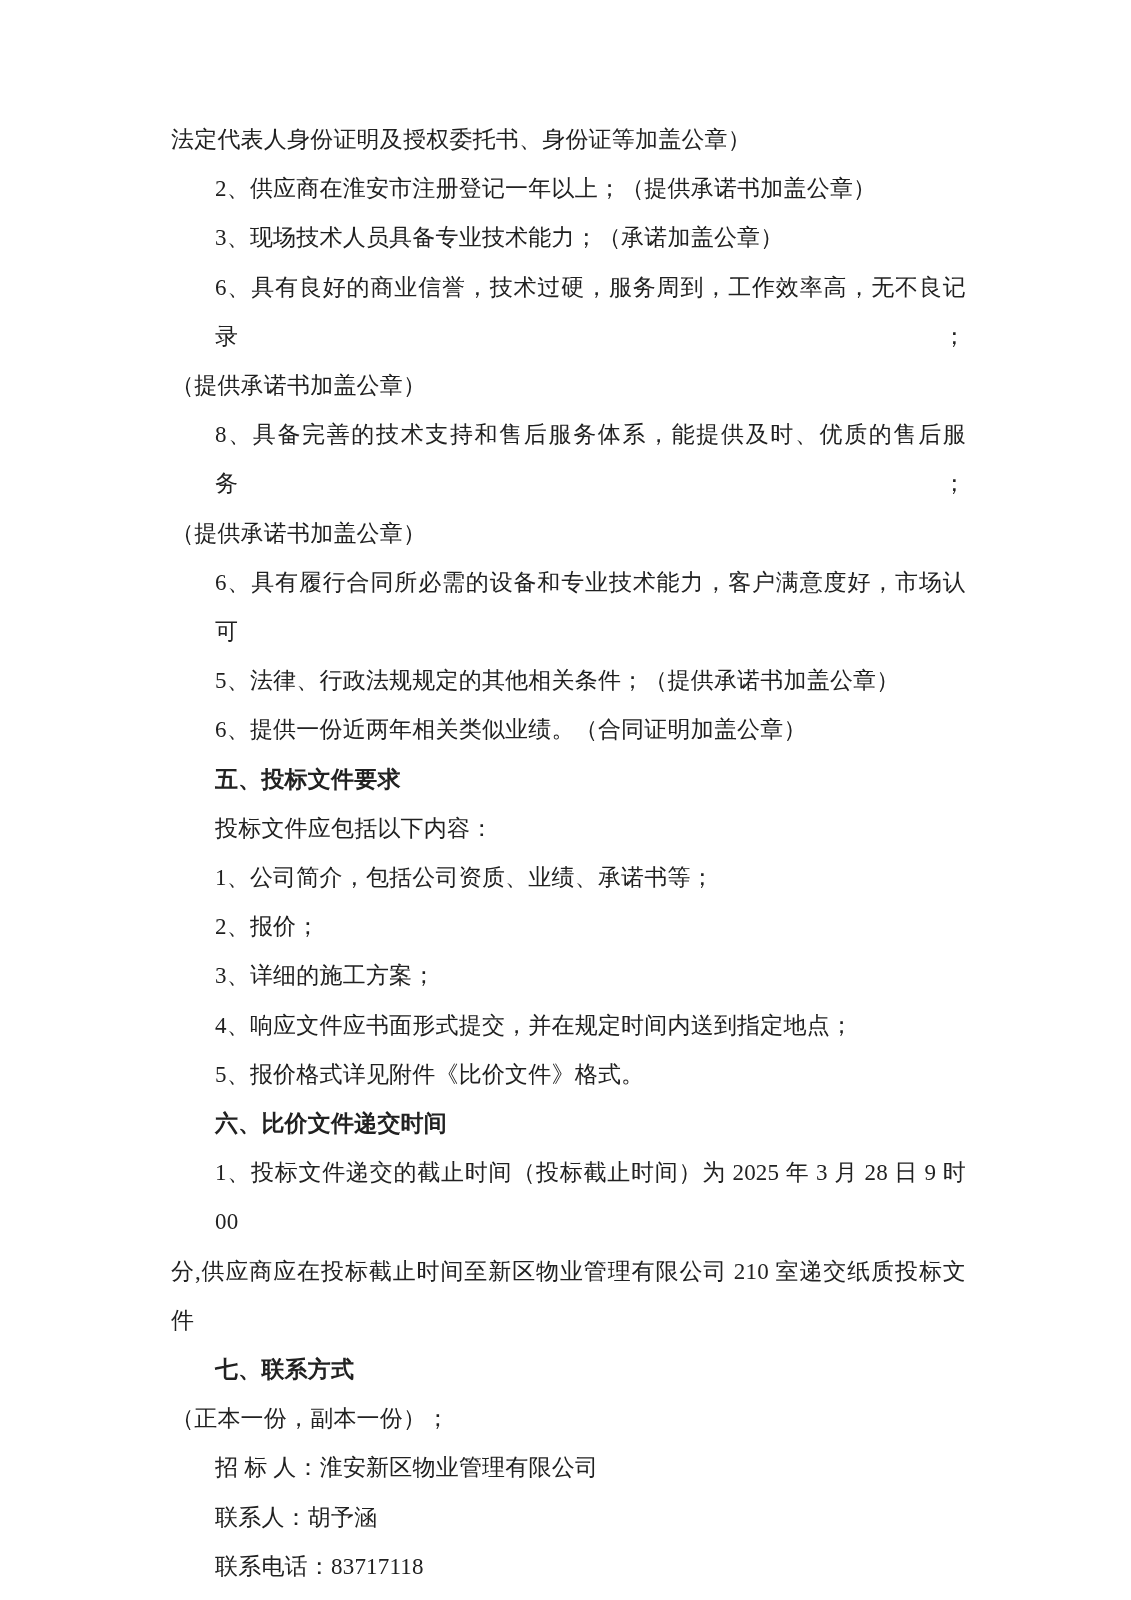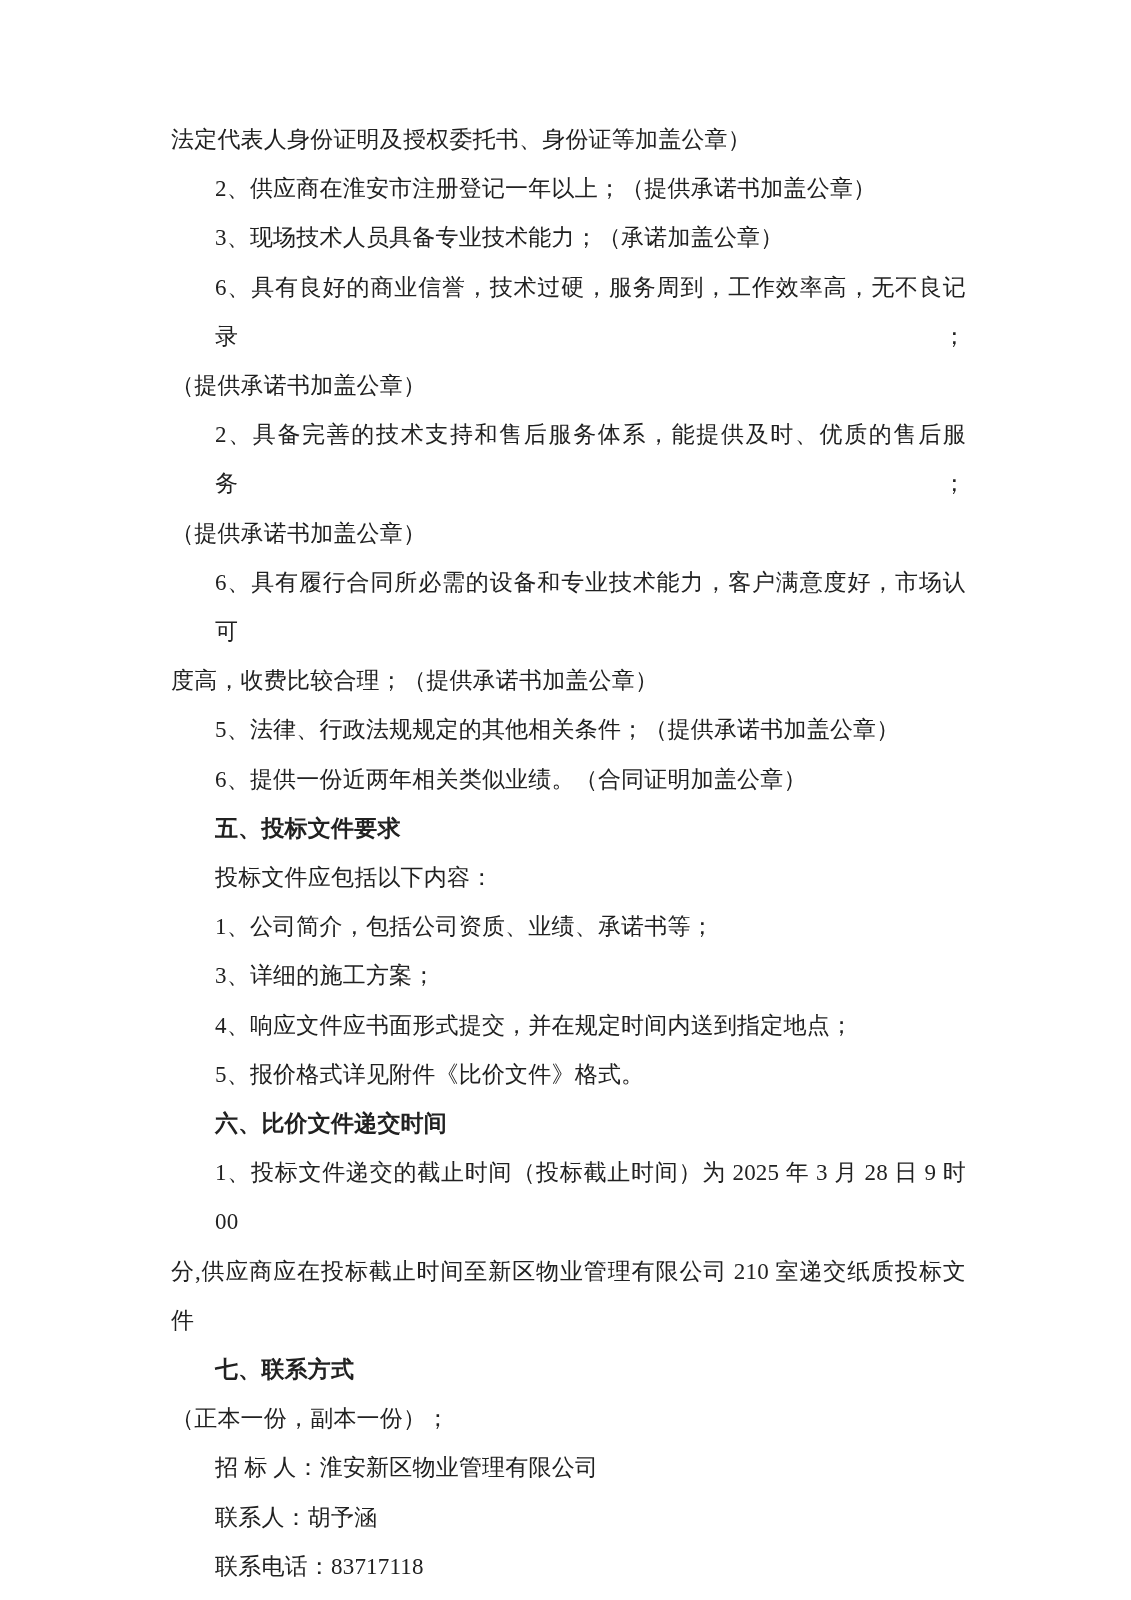--- a/index.html
+++ b/index.html
@@ -44,29 +44,29 @@
 </head>
 <body>
 
 <div class="page">
   <div class="doc-body" id="doc-body">
       <div class="line">法定代表人身份证明及授权委托书、身份证等加盖公章）</div>
       <div class="line indent">2、供应商在淮安市注册登记一年以上；（提供承诺书加盖公章）</div>
       <div class="line indent">3、现场技术人员具备专业技术能力；（承诺加盖公章）</div>
       <div class="line indent justify">6、具有良好的商业信誉，技术过硬，服务周到，工作效率高，无不良记录；</div>
       <div class="line">（提供承诺书加盖公章）</div>
-      <div class="line indent justify">2、具备完善的技术支持和售后服务体系，能提供及时、优质的售后服务；</div>
+      <div class="line indent justify">8、具备完善的技术支持和售后服务体系，能提供及时、优质的售后服务；</div>
       <div class="line">（提供承诺书加盖公章）</div>
       <div class="line indent justify">6、具有履行合同所必需的设备和专业技术能力，客户满意度好，市场认可</div>
-      <div class="line">度高，收费比较合理；（提供承诺书加盖公章）</div>
       <div class="line indent">5、法律、行政法规规定的其他相关条件；（提供承诺书加盖公章）</div>
       <div class="line indent">6、提供一份近两年相关类似业绩。（合同证明加盖公章）</div>
       <div class="line indent heading">五、投标文件要求</div>
       <div class="line indent">投标文件应包括以下内容：</div>
       <div class="line indent">1、公司简介，包括公司资质、业绩、承诺书等；</div>
+      <div class="line indent">2、报价；</div>
       <div class="line indent">3、详细的施工方案；</div>
       <div class="line indent">4、响应文件应书面形式提交，并在规定时间内送到指定地点；</div>
       <div class="line indent">5、报价格式详见附件《比价文件》格式。</div>
       <div class="line indent heading">六、比价文件递交时间</div>
       <div class="line indent justify">1、投标文件递交的截止时间（投标截止时间）为 2025 年 3 月 28 日 9 时 00</div>
       <div class="line justify">分,供应商应在投标截止时间至新区物业管理有限公司 210 室递交纸质投标文件</div>
       <div class="line indent heading">七、联系方式</div>
       <div class="line">（正本一份，副本一份）；</div>
       <div class="line indent">招 标 人：淮安新区物业管理有限公司</div>
       <div class="line indent">联系人：胡予涵</div>

